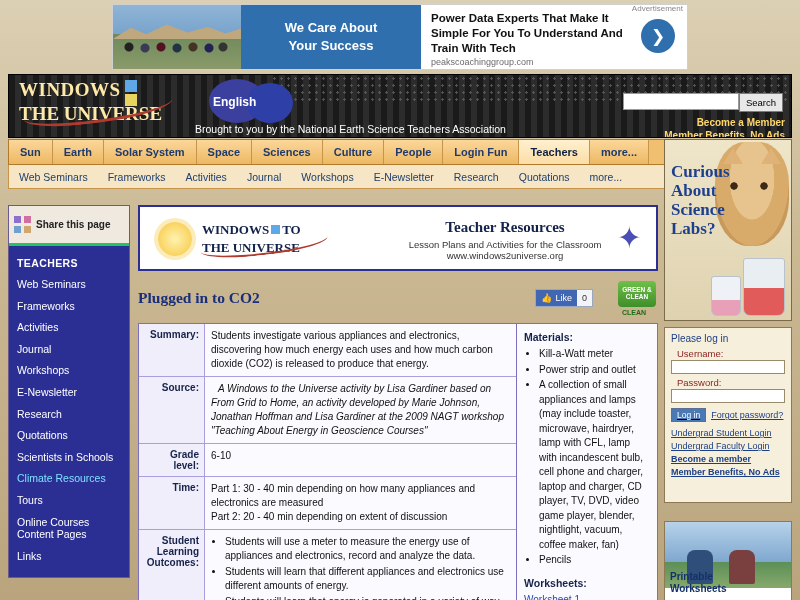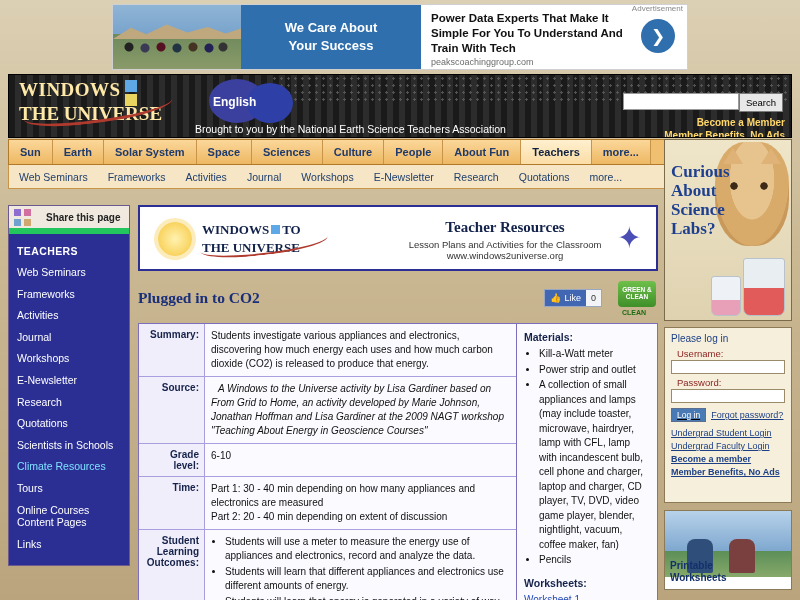--- a/index.html
+++ b/index.html
@@ -260,21 +260,21 @@
   .login-row { display: flex; align-items: center; gap: 5px; margin-top: 5px; text-decoration: underline; }
   .login-row button {
     font-size: 8.5px; padding: 1px 5px; border: 1px solid #5d6f8f;
     background: #4a7ab5; color: #fff; cursor: pointer;
   }
   .login-row a, .login-box a { color: #1c3f86; font-size: 9px; text-decoration: underline; }
   .login-links { margin-top: 5px; line-height: 1.45; }
   .login-links a { display: block; }
   .login-links a.b { font-weight: bold; }
   .promo2 {
-    margin-top: 7px; width: 128px; height: 80px;
+    margin-top: 18px; width: 128px; height: 80px;
     border: 1px solid #8b7a55; background: #fff;
     position: relative; overflow: hidden;
   }
   .promo2 .img {
     position: absolute; left: 0; top: 0; width: 128px; height: 66px;
     background: linear-gradient(#b7d2ea, #7fa8cf 60%, #5c8f57 61%, #87a96b);
   }
   .promo2 .img .kid1, .promo2 .img .kid2 {
     position: absolute; bottom: 4px; width: 26px; height: 34px;
     background: #2f4f7a; border-radius: 8px 8px 2px 2px;
@@ -287,23 +287,23 @@
   }
   .adlabel-sm { position: absolute; right: 2px; top: 1px; font-size: 7.5px; color: #999; }
 
   
   .sidebar {
     position: absolute; left: 8px; top: 205px; width: 122px;
     border: 1px solid #6b5a8f;
     background: #2b2f93;
   }
   .share-bar {
-    height: 28px; background: #efe9df;
-    display: flex; align-items: center; gap: 15px; padding: 0 5px;
-    border-bottom: 6px solid #22c55e;
+    height: 40px; background: #efe9df;
+    display: flex; align-items: center; gap: 5px; padding: 0 5px;
+    border-bottom: 3px solid #22c55e;
   }
   .share-bar .grid {
     width: 17px; height: 17px;
     background:
       linear-gradient(#8e6fd0 0 0) 0 0/7px 7px no-repeat,
       linear-gradient(#d06fa0 0 0) 10px 0/7px 7px no-repeat,
       linear-gradient(#6fa0d0 0 0) 0 10px/7px 7px no-repeat,
       linear-gradient(#d0a86f 0 0) 10px 10px/7px 7px no-repeat;
   }
   .share-bar span { font-size: 10px; color: #222; font-weight: bold; }
@@ -345,21 +345,21 @@
   .tr-banner .rt .t1 {
     font-family: "Liberation Serif", serif; font-size: 15px; color: #12224a; font-weight: bold;
   }
   .tr-banner .rt .t2 { font-size: 9.5px; color: #333; margin-top: 3px; }
   .tr-banner .rt .t3 { font-size: 9.5px; color: #333; }
   .tr-banner .star {
     position: absolute; right: 14px; top: 16px; font-size: 30px; color: #4b4fb5; line-height: 1;
   }
 
   .title-row {
-    margin-top: 10px; display: flex; align-items: center; gap: 16px;
+    margin-top: 10px; display: flex; align-items: center; gap: 25px;
     min-height: 26px;
   }
   .page-title {
     font-family: "Liberation Serif", serif;
     font-size: 15.5px; font-weight: bold; color: #1a2f7a;
     flex: 1;
   }
   .like-btn {
     display: flex; align-items: stretch; height: 18px; font-size: 9px;
     border: 1px solid #9aa7c2;
@@ -470,21 +470,21 @@
 
   <div class="navwrap">
     <div class="tabs">
       <div class="tab">Sun</div>
       <div class="tab">Earth</div>
       <div class="tab">Solar System</div>
       <div class="tab">Space</div>
       <div class="tab">Sciences</div>
       <div class="tab">Culture</div>
       <div class="tab">People</div>
-      <div class="tab">About Fun</div>
+      <div class="tab">Login Fun</div>
       <div class="tab sel">Teachers</div>
       <div class="tab">more...</div>
     </div>
     <div class="subnav">
       <div class="subtab">Web Seminars</div>
       <div class="subtab">Frameworks</div>
       <div class="subtab">Activities</div>
       <div class="subtab">Journal</div>
       <div class="subtab">Workshops</div>
       <div class="subtab">E-Newsletter</div>

